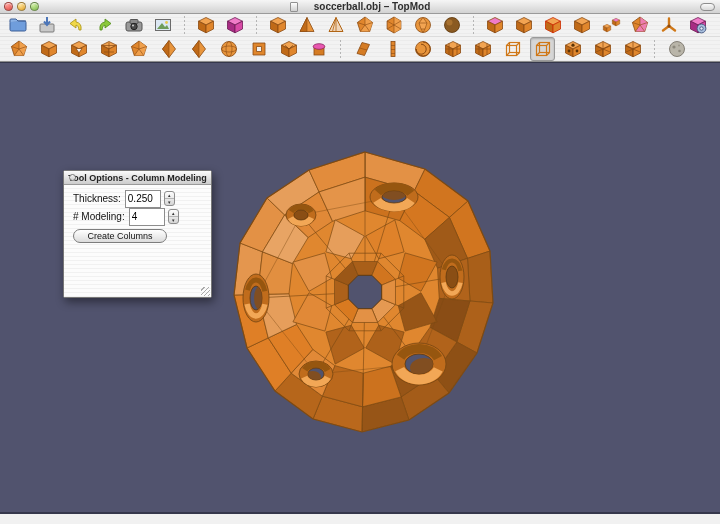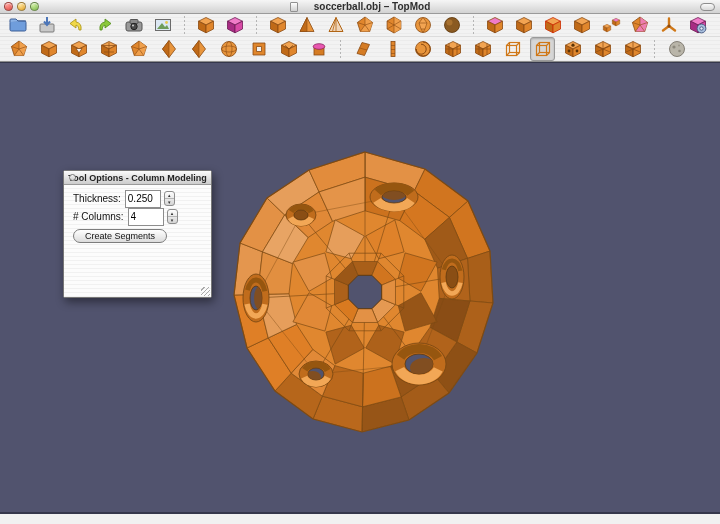--- a/index.html
+++ b/index.html
@@ -581,27 +581,27 @@
       <div class="panel-body">
         <div class="field-row">
           <label>Thickness:</label>
           <input value="0.250" style="">
           <span class="stepper">
               <span>▴</span>
               <span>▾</span>
             </span>
         </div>
         <div class="field-row">
-          <label># Columns:</label>
+          <label># Modeling:</label>
           <input value="4" style="">
           <span class="stepper">
               <span>▴</span>
               <span>▾</span>
             </span>
         </div>
-        <button class="create-btn">Create Segments</button>
+        <button class="create-btn">Create Columns</button>
         <div class="resize-grip"></div>
       </div>
     </div>
   </div>
 
   <div class="statusbar"></div>
 </div>
 
 </body></html>

